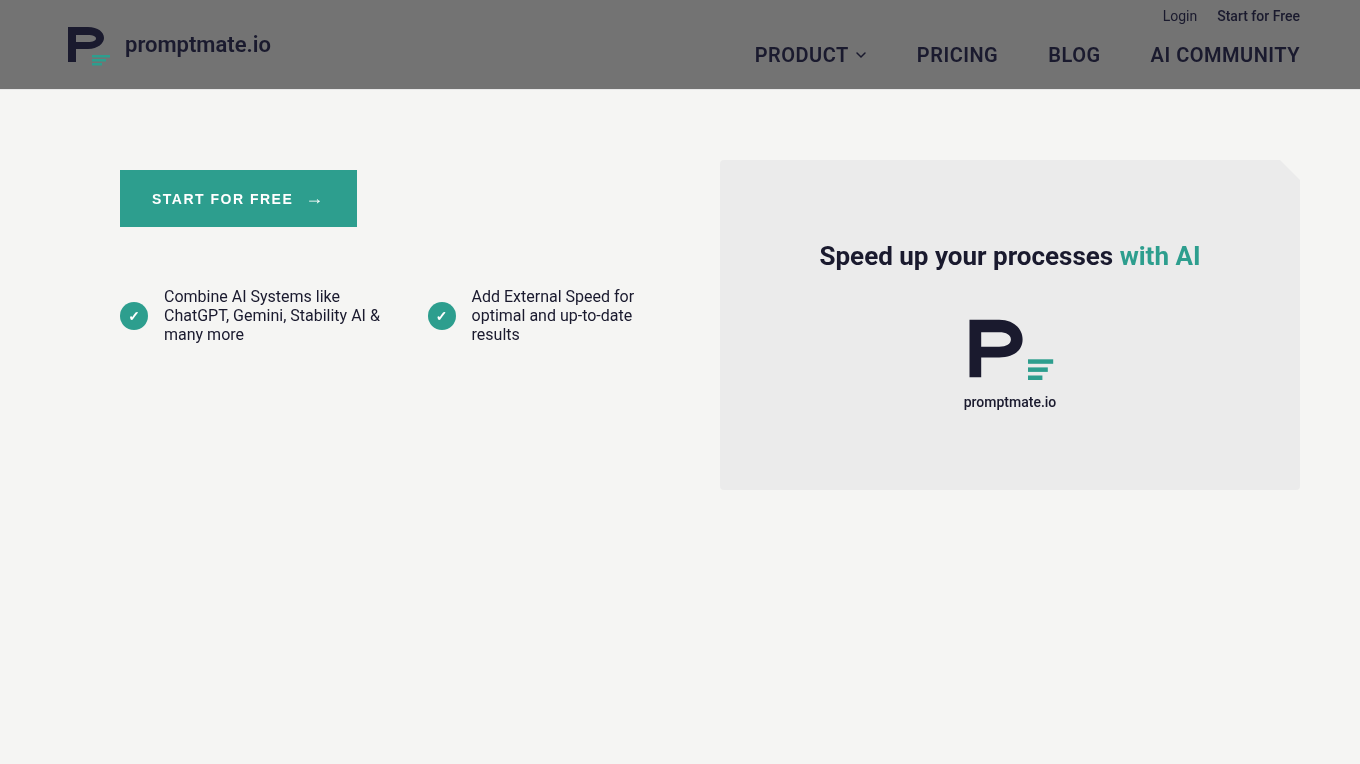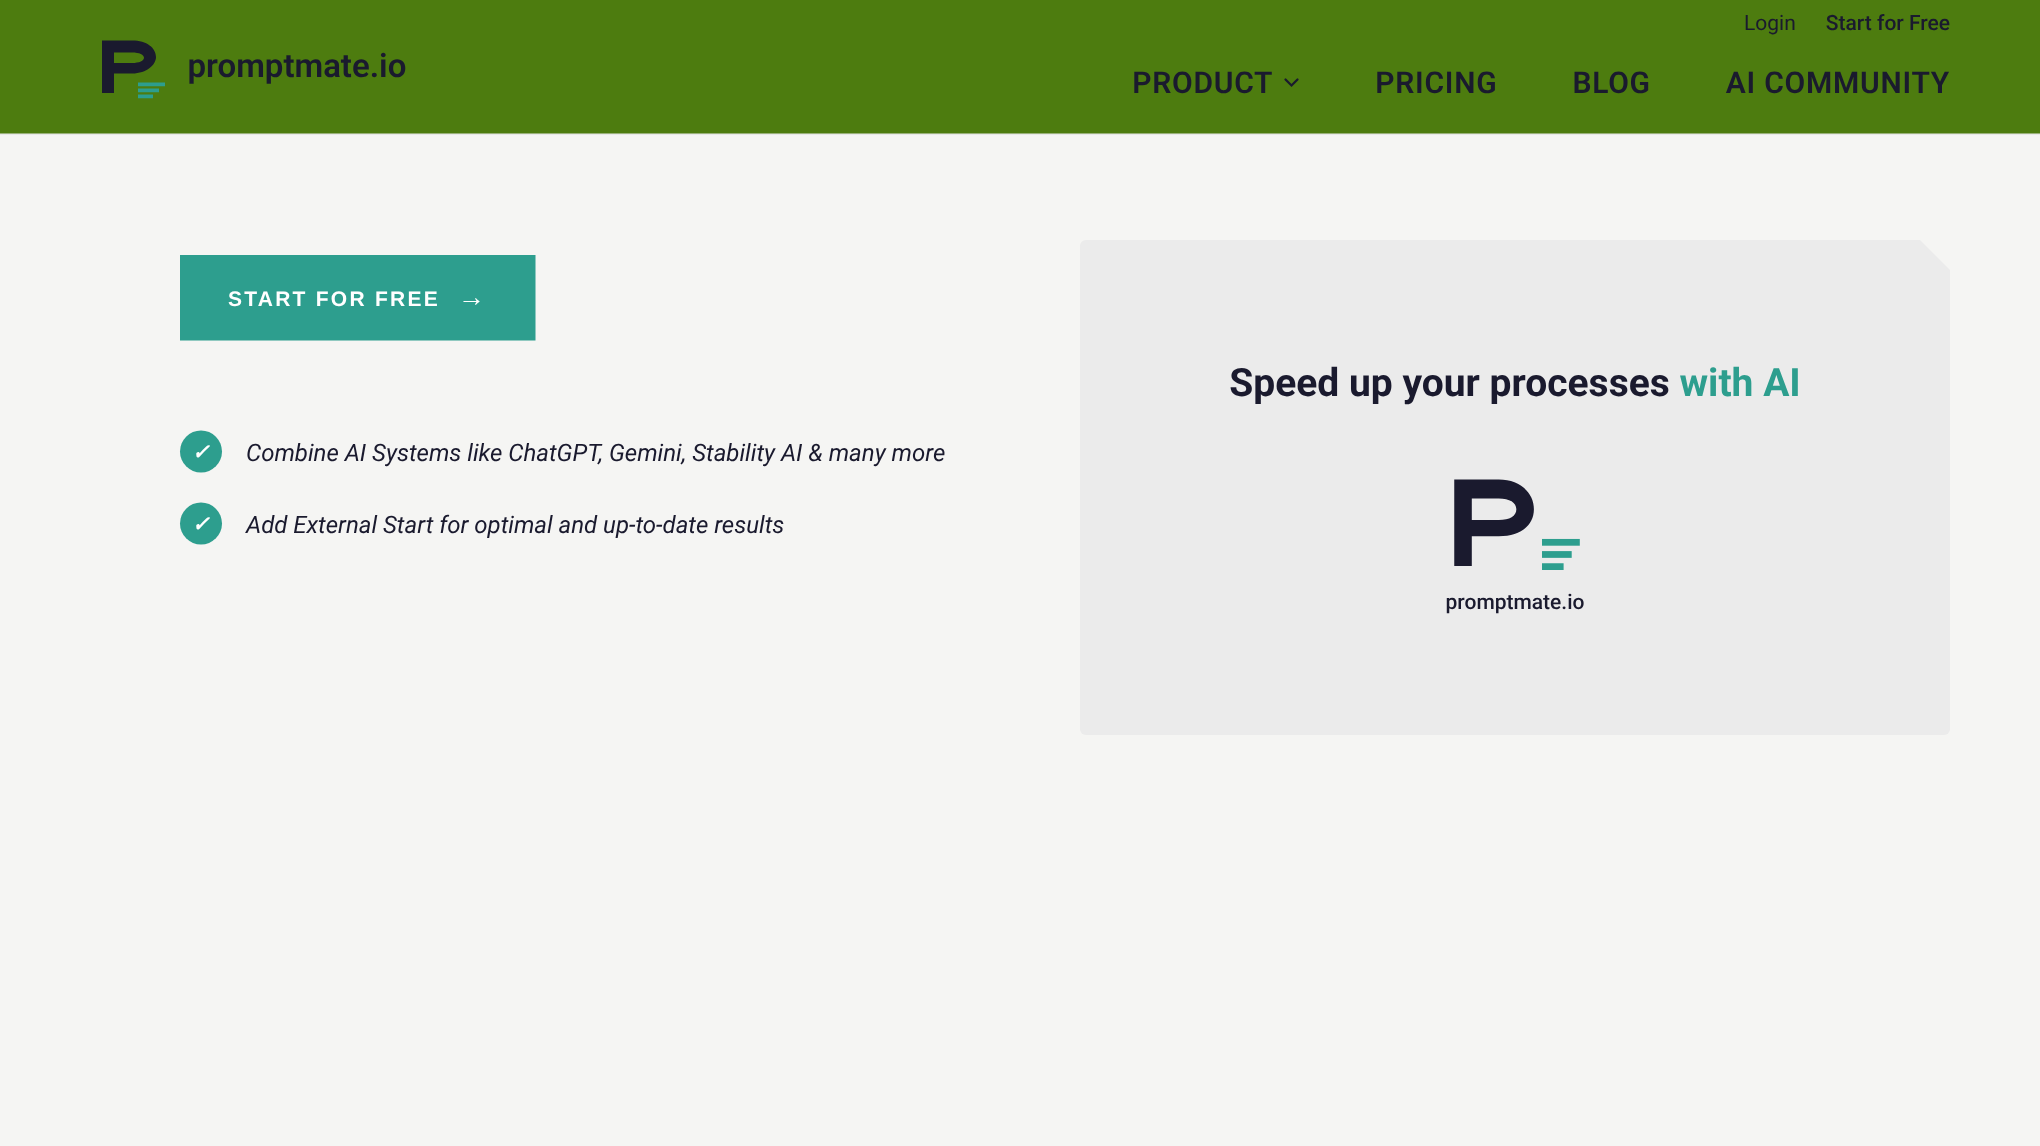--- a/index.html
+++ b/index.html
@@ -11,21 +11,21 @@
     body {
       font-family: -apple-system, BlinkMacSystemFont, 'Segoe UI', Roboto, sans-serif;
       background-color: #f5f5f3;
       color: #1a1a2e;
       width: 1360px;
       min-height: 764px;
     }
 
     
     .navbar {
-      background-color: #4d7c0f;
+      background-color: #737373;
       border-bottom: 1px solid #e8e8e8;
       display: flex;
       align-items: center;
       justify-content: space-between;
       padding: 0 60px;
       height: 90px;
       position: relative;
     }
 
     .nav-top-right {
@@ -137,23 +137,22 @@
       cursor: pointer;
       margin-bottom: 60px;
     }
 
     .arrow-icon {
       font-size: 18px;
     }
 
     .features-list {
       display: flex;
-      flex-direction: column;
+      flex-direction: row;
       gap: 20px;
-      font-style: italic;
     }
 
     .feature-item {
       display: flex;
       align-items: center;
       gap: 16px;
       font-size: 16px;
       color: #1a1a2e;
     }
 
@@ -286,21 +285,21 @@
     </button>
 
     
     <div class="features-list">
       <div class="feature-item">
         <div class="check-icon"></div>
         <span>Combine AI Systems like ChatGPT, Gemini, Stability AI &amp; many more</span>
       </div>
       <div class="feature-item">
         <div class="check-icon"></div>
-        <span>Add External Start for optimal and up-to-date results</span>
+        <span>Add External Speed for optimal and up-to-date results</span>
       </div>
 
     </div>
   </div>
 
   <div class="right-section">
     <div class="demo-card">
       <p class="demo-card-title">
         Speed up your processes <span class="highlight">with AI</span>
       </p>

